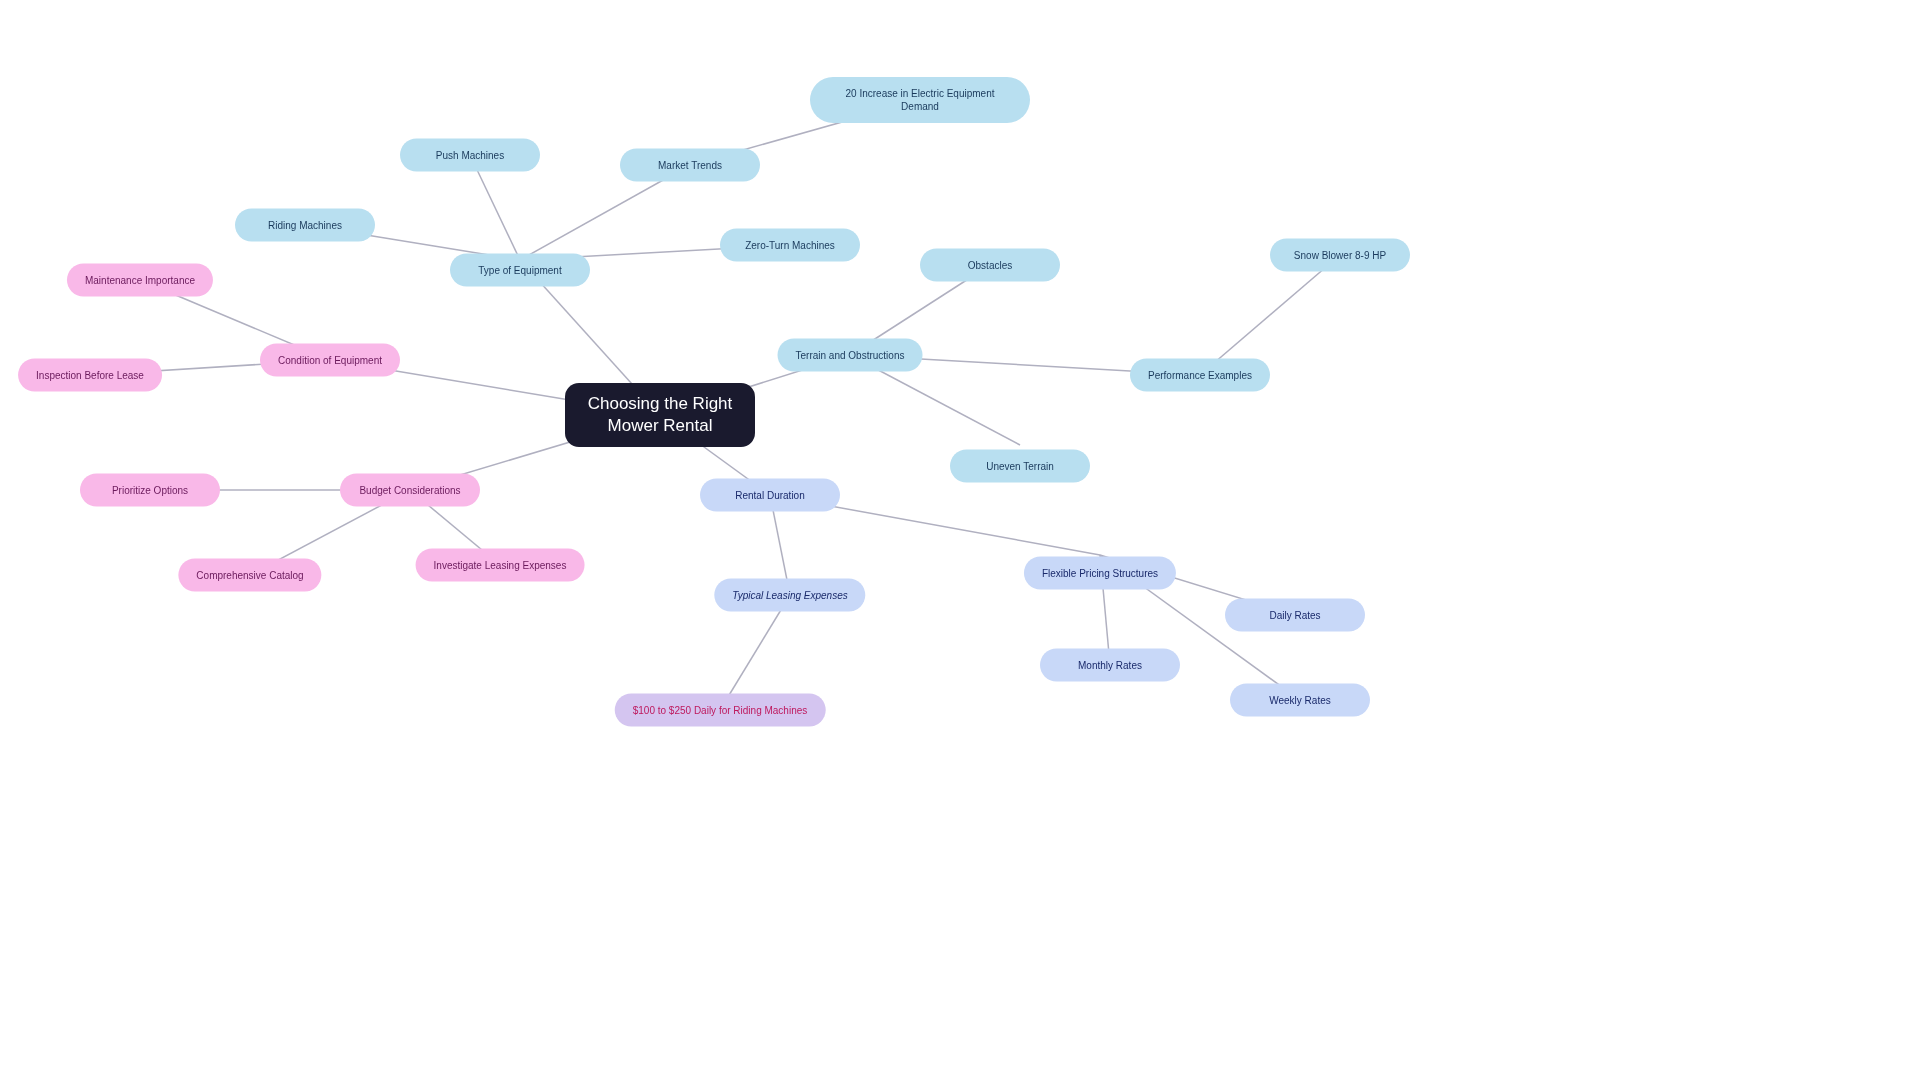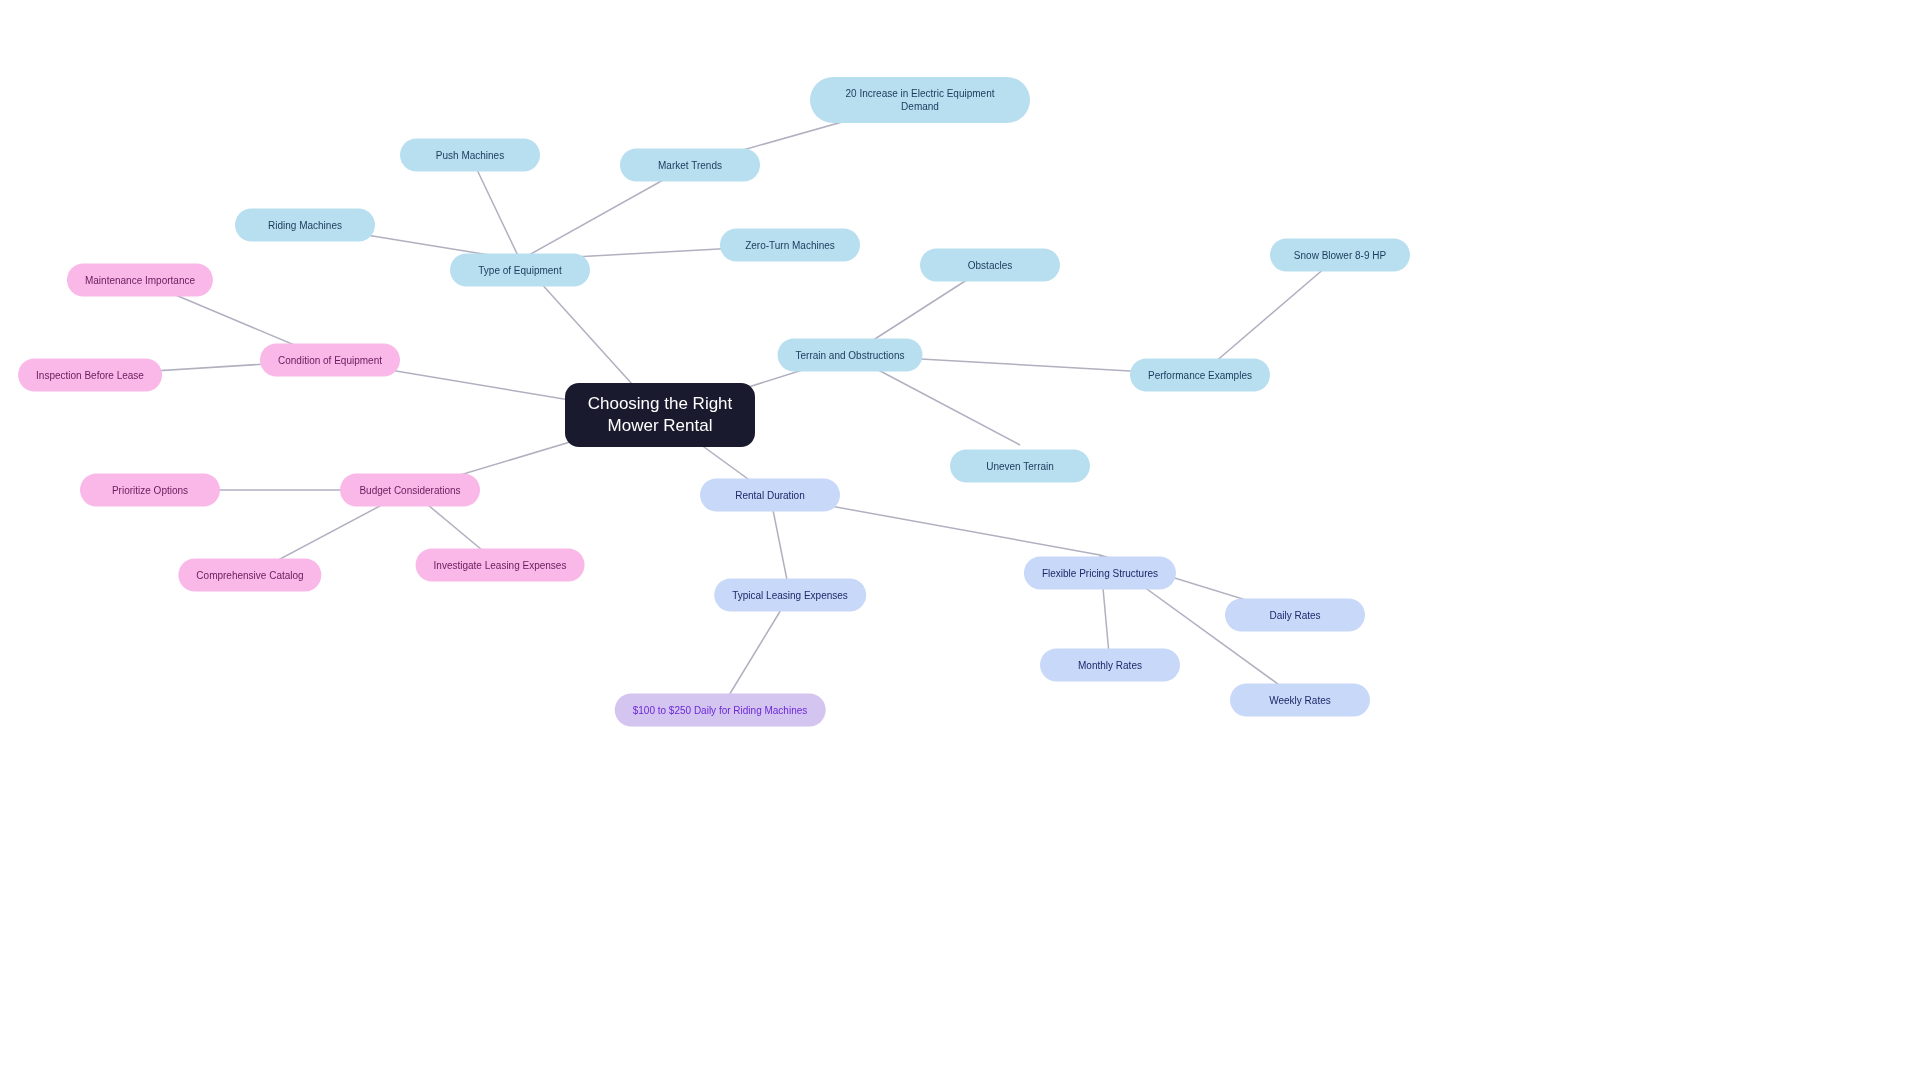--- a/index.html
+++ b/index.html
@@ -55,21 +55,21 @@
     }
     .node-pink {
       background: #f9b8e8;
       color: #6b1a5c;
       border: none;
       min-width: 140px;
       max-width: 220px;
     }
     .node-purple {
       background: #d4c5f0;
-      color: #6d28d9;
+      color: #be185d;
       border: none;
       min-width: 140px;
       max-width: 220px;
     }
     .node-lavender {
       background: #c8d8f8;
       color: #1a2a6b;
       border: none;
       min-width: 140px;
       max-width: 220px;
@@ -119,19 +119,19 @@
     <div class="node node-pink" style="left: 410px; top: 490px;">Budget Considerations</div>
     <div class="node node-pink" style="left: 150px; top: 490px;">Prioritize Options</div>
     <div class="node node-pink" style="left: 500px; top: 565px;">Investigate Leasing Expenses</div>
     <div class="node node-pink" style="left: 250px; top: 575px;">Comprehensive Catalog</div>
     <div class="node node-blue" style="left: 850px; top: 355px;">Terrain and Obstructions</div>
     <div class="node node-blue" style="left: 990px; top: 265px;">Obstacles</div>
     <div class="node node-blue" style="left: 1020px; top: 445px; margin-top: 21px;">Uneven Terrain</div>
     <div class="node node-blue" style="left: 1200px; top: 375px;">Performance Examples</div>
     <div class="node node-blue" style="left: 1340px; top: 255px;">Snow Blower 8-9 HP</div>
     <div class="node node-lavender" style="left: 770px; top: 495px;">Rental Duration</div>
-    <div class="node node-lavender" style="left: 790px; top: 595px;">Typical Leasing Expenses</div>
+    <div class="node node-lavender" style="left: 790px; top: 595px; font-style: italic;">Typical Leasing Expenses</div>
     <div class="node node-purple" style="left: 720px; top: 710px;">$100 to $250 Daily for Riding Machines</div>
     <div class="node node-lavender" style="left: 1100px; top: 555px; margin-top: 18px;">Flexible Pricing Structures</div>
     <div class="node node-lavender" style="left: 1295px; top: 615px;">Daily Rates</div>
     <div class="node node-lavender" style="left: 1300px; top: 700px;">Weekly Rates</div>
     <div class="node node-lavender" style="left: 1110px; top: 665px;">Monthly Rates</div>
   </div>
 
 </body></html>

